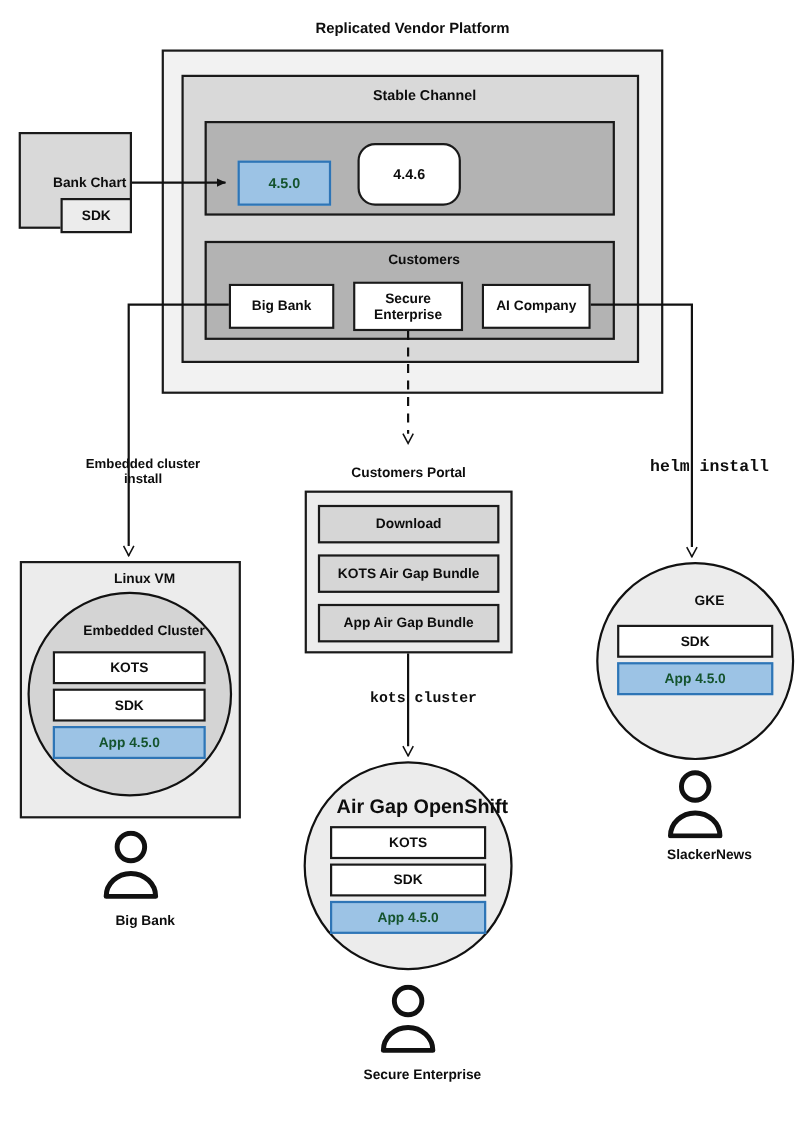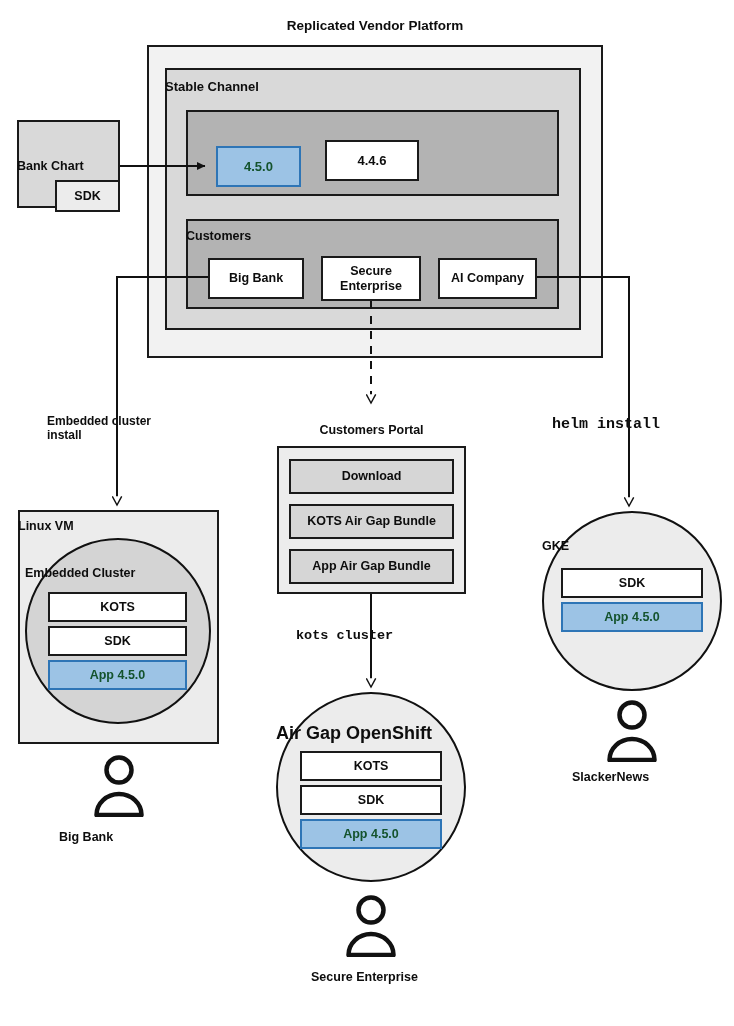--- a/index.html
+++ b/index.html
@@ -2,21 +2,21 @@
 <html><head>
 <meta charset="utf-8">
 <style>
   html,body{margin:0;padding:0;background:#ffffff;}
   body{width:734px;height:1026px;position:relative;overflow:hidden;
        font-family:"Liberation Sans",sans-serif;color:#0d0d0d;}
   .stage{position:absolute;left:0;top:0;width:734px;height:1026px;}
   svg.wires{position:absolute;left:0;top:0;width:734px;height:1026px;pointer-events:none;}
 
   .box{position:absolute;box-sizing:border-box;border:2px solid #1a1a1a;}
-  .lbl{position:absolute;text-align:left;font-weight:bold;line-height:1.18;}
+  .lbl{position:absolute;text-align:center;font-weight:bold;line-height:1.18;margin-left:13px;}
 
   .fill-outer{background:#f2f2f2;}
   .fill-chan{background:#d9d9d9;}
   .fill-inner{background:#b3b3b3;}
   .fill-white{background:#ffffff;}
   .fill-light{background:#ececec;}
   .fill-gray{background:#d6d6d6;}
   .fill-circgray{background:#d4d4d4;}
   .fill-blue{background:#9cc3e5;border-color:#2e75b6;color:#14532d;}
 
@@ -38,21 +38,21 @@
   <div class="title" style="left:147px;top:18px;width:456px;font-size:13.5px;">Replicated Vendor Platform</div>
 
   <div class="box fill-outer" style="left:147px;top:45px;width:456px;height:313px;"></div>
 
   <div class="box fill-chan" style="left:165px;top:68px;width:416px;height:262px;"></div>
   <div class="lbl" style="left:165px;top:79px;width:416px;font-size:13px;">Stable Channel</div>
 
   <div class="box fill-inner" style="left:186px;top:110px;width:373px;height:86px;"></div>
 
   <div class="box ctr fill-blue" style="left:216px;top:146px;width:85px;height:41px;font-size:13px;">4.5.0</div>
-  <div class="box ctr fill-white" style="left:325px;top:140px;width:94px;height:41px;font-size:13px;">4.4.6</div>
+  <div class="box ctr fill-white" style="left:325px;top:130px;width:94px;height:57px;font-size:13px;border-radius:16px;">4.4.6</div>
 
   <div class="box fill-inner" style="left:186px;top:219px;width:373px;height:90px;"></div>
   <div class="lbl" style="left:186px;top:229px;width:373px;font-size:12.5px;">Customers</div>
 
   <div class="box ctr fill-white" style="left:208px;top:258px;width:96px;height:41px;font-size:12.5px;">Big Bank</div>
   <div class="box ctr fill-white" style="left:321px;top:256px;width:100px;height:45px;font-size:12.5px;padding:0 3px;">Secure Enterprise</div>
   <div class="box ctr fill-white" style="left:438px;top:258px;width:99px;height:41px;font-size:12.5px;">AI Company</div>
 
   <div class="box fill-chan" style="left:17px;top:120px;width:103px;height:88px;"></div>
   <div class="lbl" style="left:17px;top:159px;width:103px;font-size:12.5px;">Bank Chart</div>

